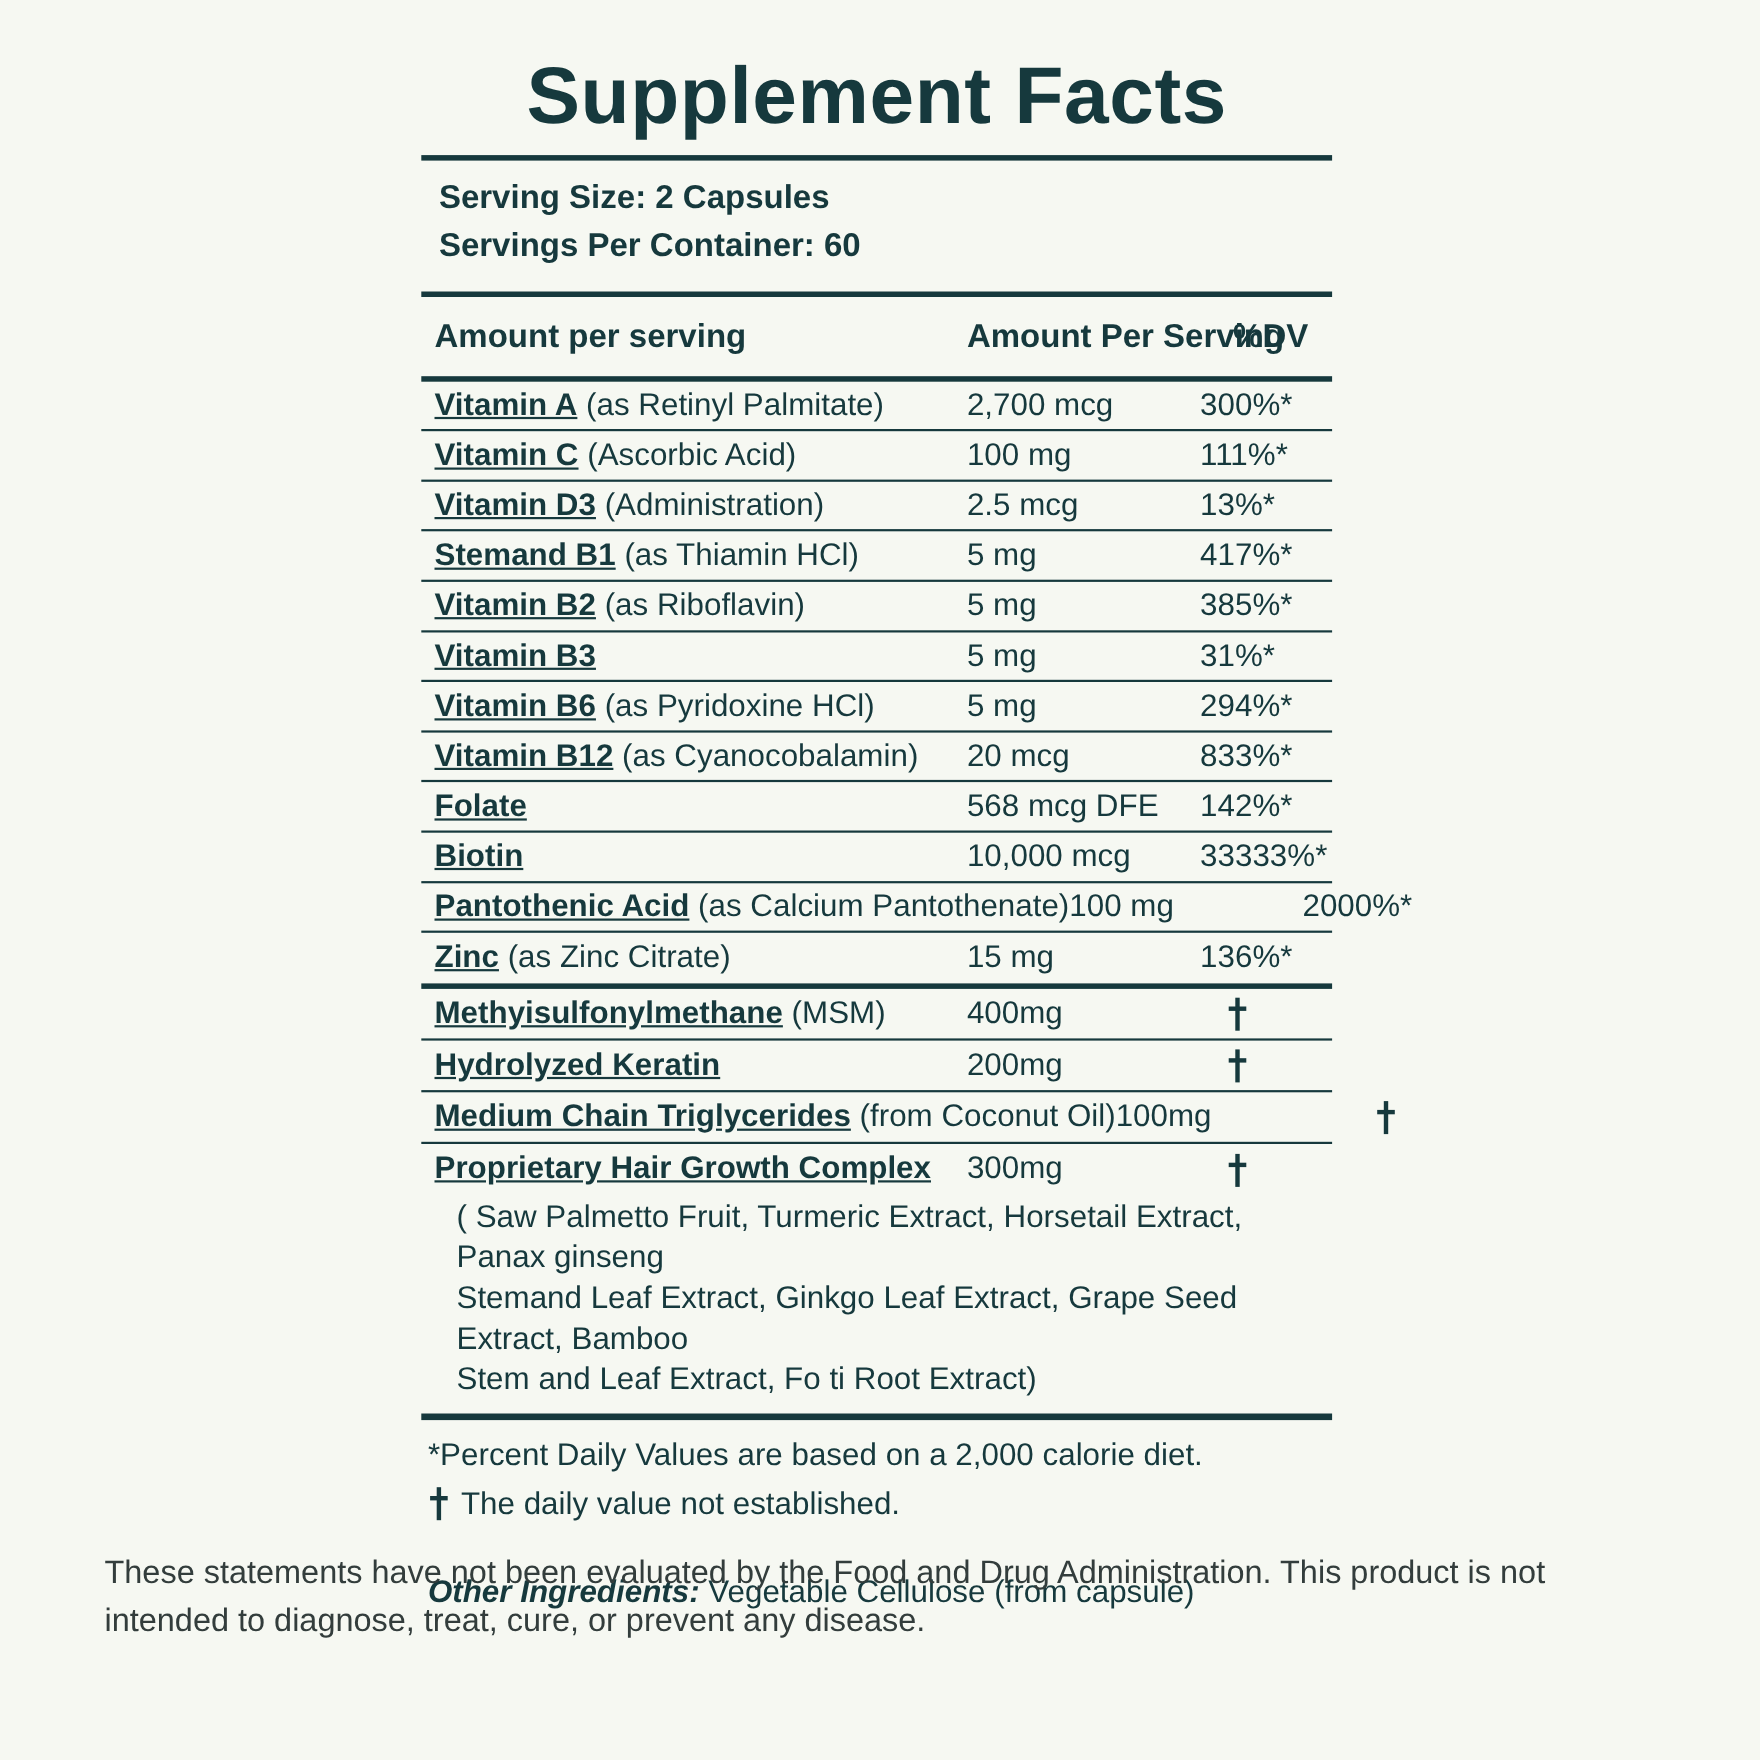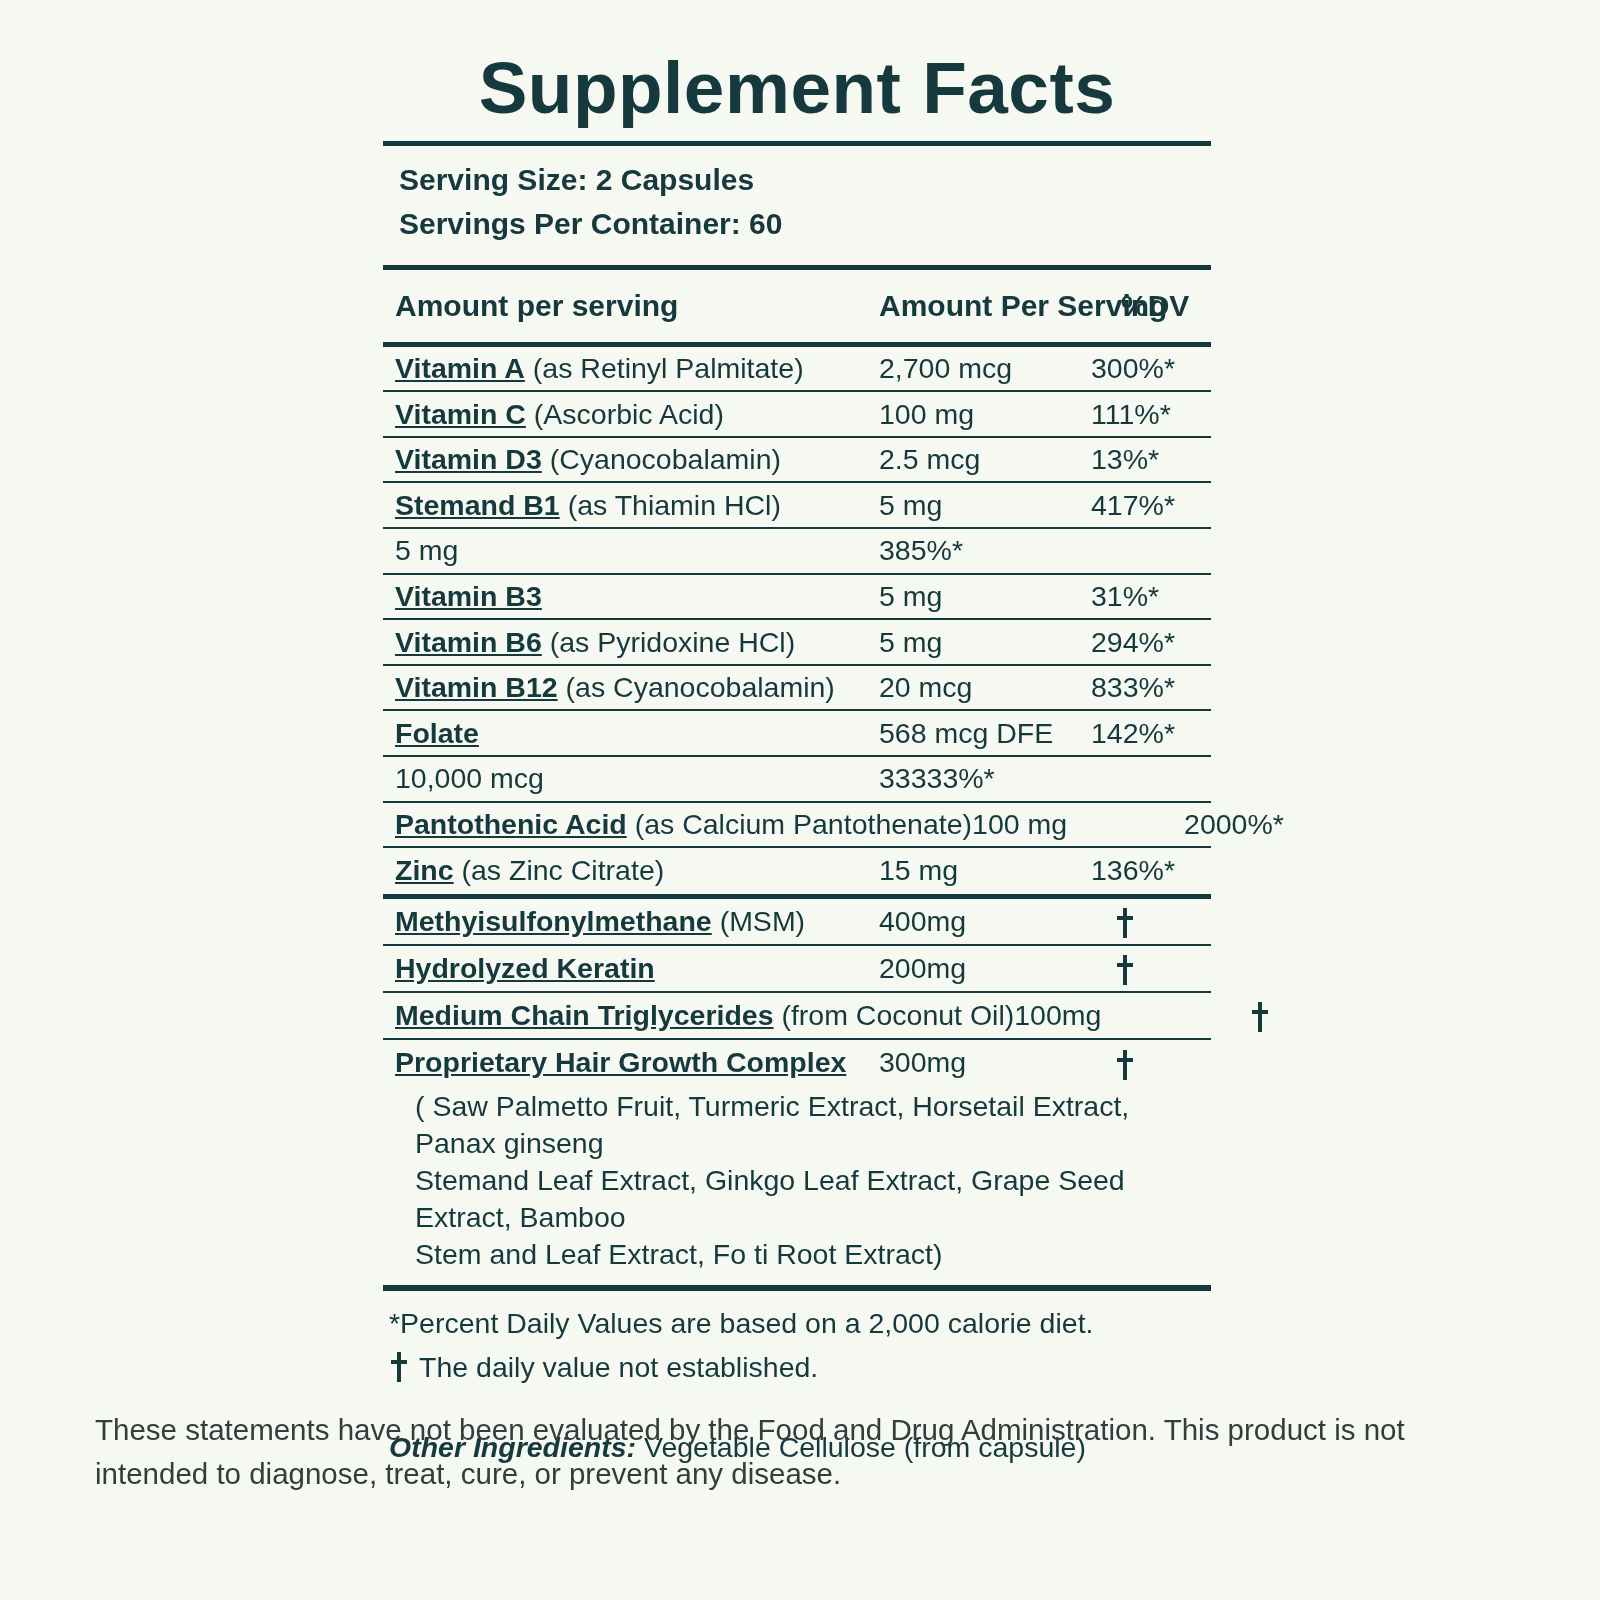--- a/index.html
+++ b/index.html
@@ -152,30 +152,31 @@
         <div class="c-name"><span class="b">Vitamin A</span> <span>(as Retinyl Palmitate)</span></div>
         <div class="c-amt">2,700 mcg</div>
         <div class="c-dv">300%*</div>
       </div>
       <div class="nrow">
         <div class="c-name"><span class="b">Vitamin C</span> <span>(Ascorbic Acid)</span></div>
         <div class="c-amt">100 mg</div>
         <div class="c-dv">111%*</div>
       </div>
       <div class="nrow">
-        <div class="c-name"><span class="b">Vitamin D3</span> <span>(Cyanocobalamin)</span></div>
+        <div class="c-name"><span class="b">Vitamin D3</span> <span>(Administration)</span></div>
         <div class="c-amt">2.5 mcg</div>
         <div class="c-dv">13%*</div>
       </div>
       <div class="nrow">
         <div class="c-name"><span class="b">Stemand B1</span> <span>(as Thiamin HCl)</span></div>
         <div class="c-amt">5 mg</div>
         <div class="c-dv">417%*</div>
       </div>
       <div class="nrow">
+        <div class="c-name"><span class="b">Vitamin B2</span> <span>(as Riboflavin)</span></div>
         <div class="c-amt">5 mg</div>
         <div class="c-dv">385%*</div>
       </div>
       <div class="nrow">
         <div class="c-name"><span class="b">Vitamin B3</span></div>
         <div class="c-amt">5 mg</div>
         <div class="c-dv">31%*</div>
       </div>
       <div class="nrow">
         <div class="c-name"><span class="b">Vitamin B6</span> <span>(as Pyridoxine HCl)</span></div>
@@ -186,20 +187,21 @@
         <div class="c-name"><span class="b">Vitamin B12</span> <span>(as Cyanocobalamin)</span></div>
         <div class="c-amt">20 mcg</div>
         <div class="c-dv">833%*</div>
       </div>
       <div class="nrow">
         <div class="c-name"><span class="b">Folate</span></div>
         <div class="c-amt">568 mcg DFE</div>
         <div class="c-dv">142%*</div>
       </div>
       <div class="nrow">
+        <div class="c-name"><span class="b">Biotin</span></div>
         <div class="c-amt">10,000 mcg</div>
         <div class="c-dv">33333%*</div>
       </div>
       <div class="nrow">
         <div class="c-name"><span class="b">Pantothenic Acid</span> <span>(as Calcium Pantothenate)</span></div>
         <div class="c-amt">100 mg</div>
         <div class="c-dv">2000%*</div>
       </div>
       <div class="nrow">
         <div class="c-name"><span class="b">Zinc</span> <span>(as Zinc Citrate)</span></div>

